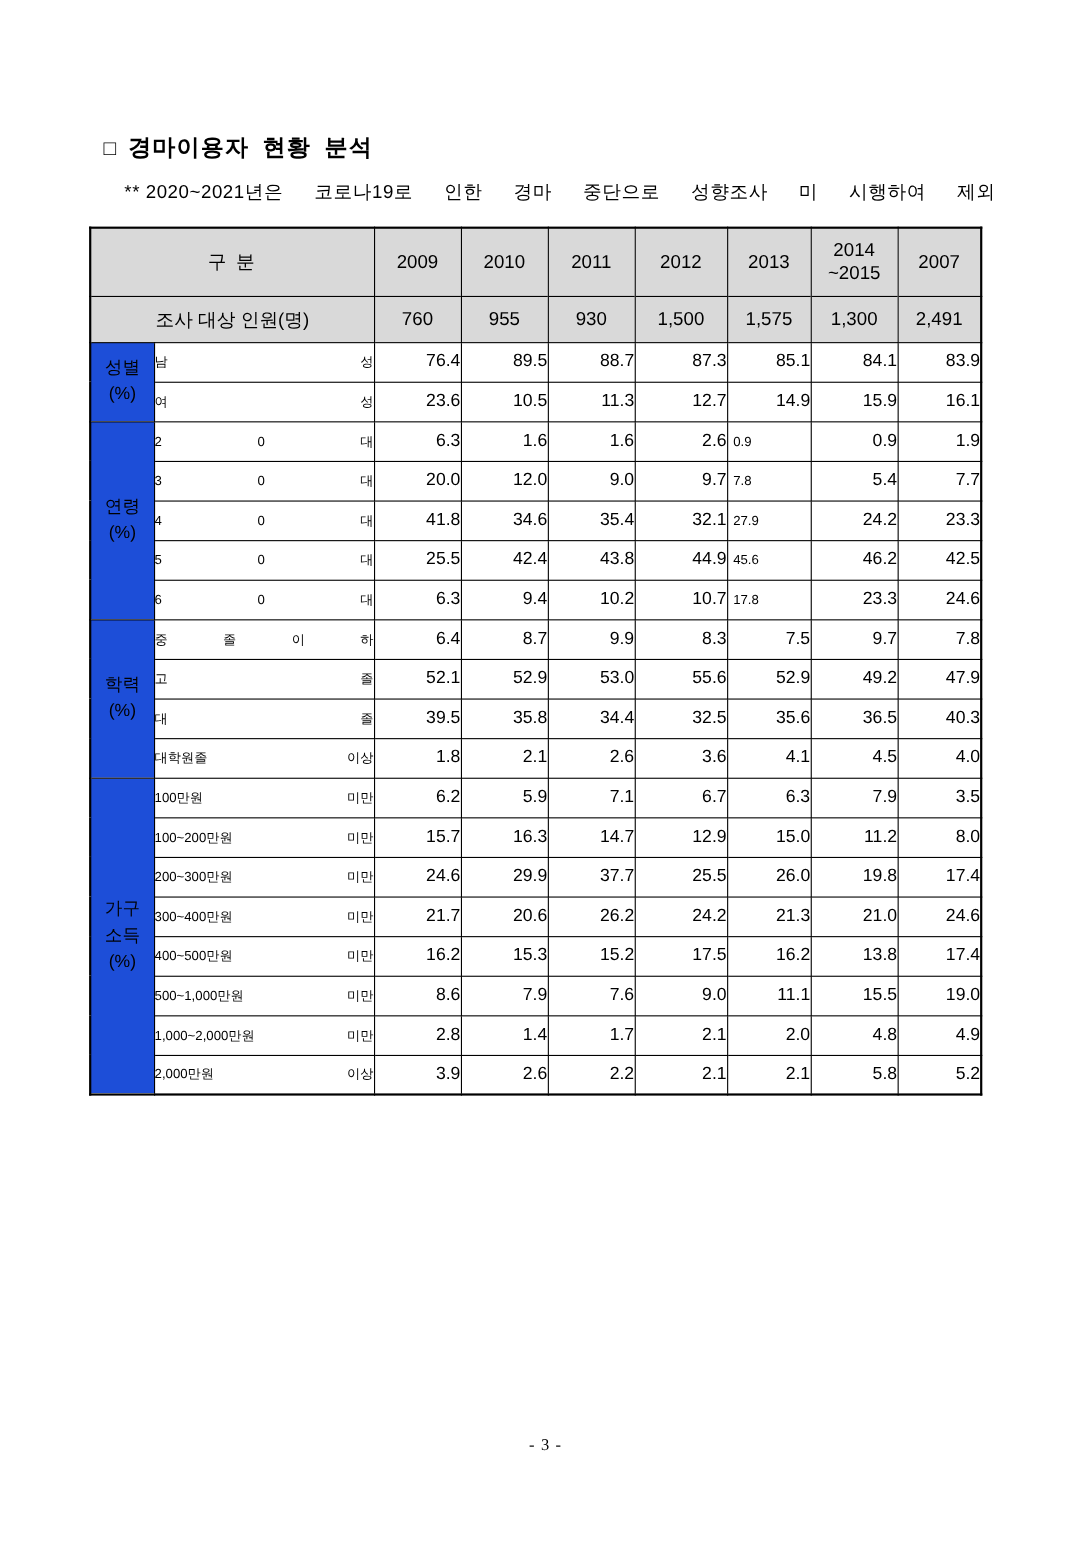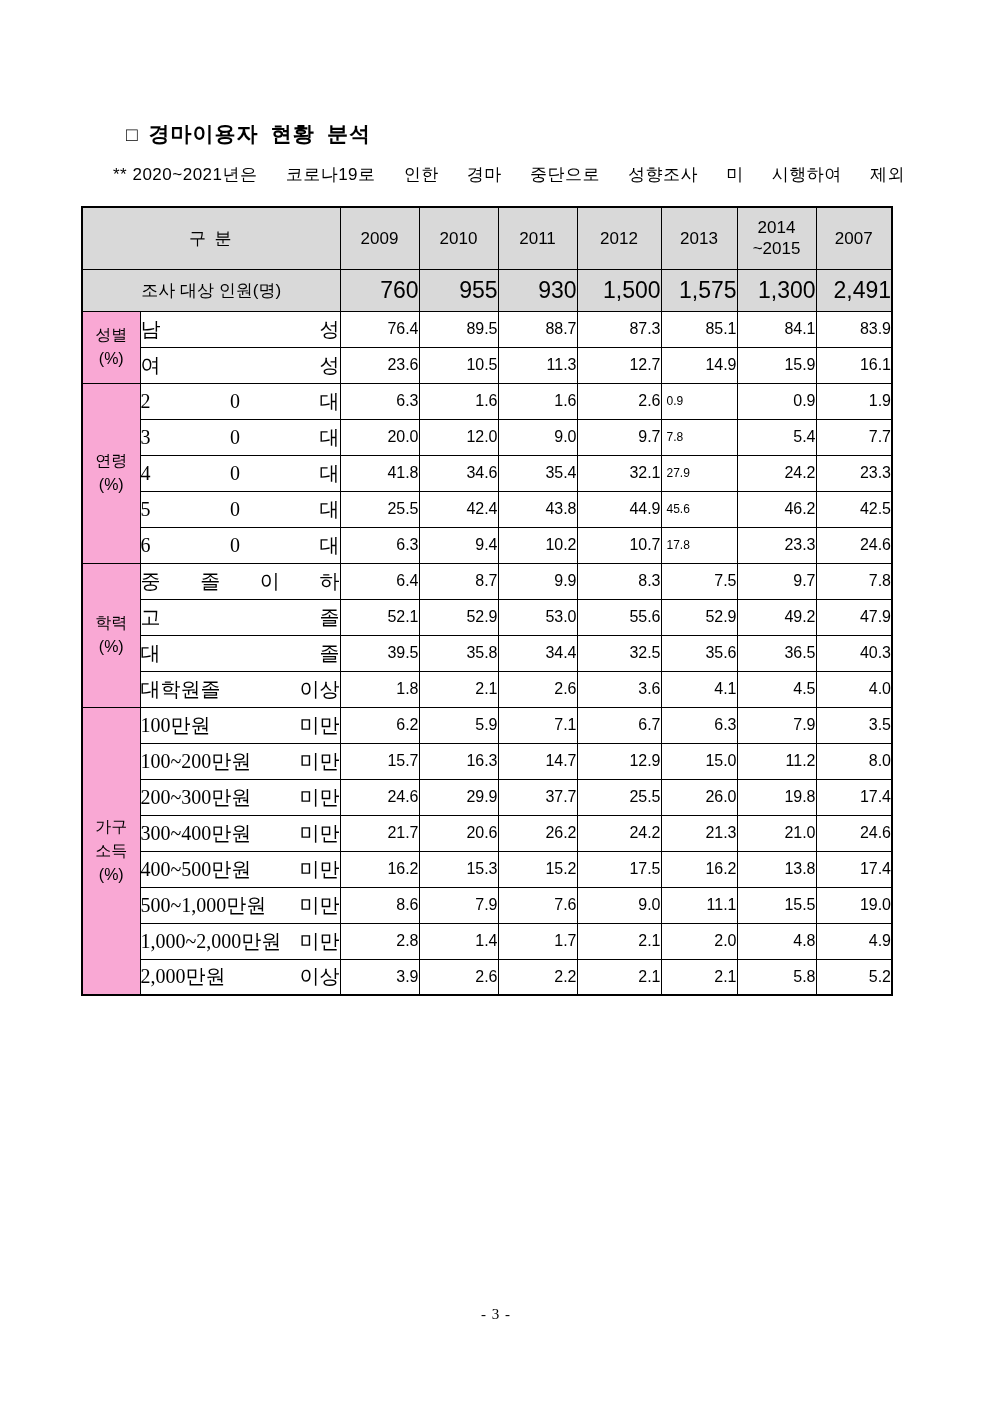--- a/index.html
+++ b/index.html
@@ -5,21 +5,20 @@
   html,body { margin:0; padding:0; }
   body {
     width:992px; height:1403px; background:#ffffff; position:relative;
     font-family:"Liberation Sans", sans-serif; color:#000;
   }
   .title {
     position:absolute; left:94px; top:120px;
     font-family:"Liberation Serif", serif;
     font-size:21px; font-weight:bold; letter-spacing:1px; word-spacing:6px;
     white-space:nowrap;
-    margin-left:32px;
   }
   .title .bullet { font-weight:normal; font-size:19px; margin-right:10px; }
   .note {
     position:absolute; left:113px; top:163px; width:792px;
     font-family:Liberation Sans, sans-serif;
     font-size:17px; letter-spacing:0.5px;
     text-align:justify; text-align-last:justify; -moz-text-align-last:justify;
     white-space:nowrap; display:flex; justify-content:space-between;
   }
   .note span { display:inline-block; }
@@ -33,28 +32,28 @@
     font-weight:normal; overflow:hidden;
   }
   thead tr.hdr1 { height:62px; }
   thead tr.hdr2 { height:42px; }
   tbody tr { height:36px; }
   thead th, thead td { background:#d9d9d9; }
   thead tr.hdr1 > * { border-bottom:1px dotted #222; }
   .gubun { text-align:center; font-size:17px; letter-spacing:2px; }
   .year  { text-align:center; font-size:17px; white-space:pre-line; line-height:1.25; }
   .survey-label { font-size:17px; }
-  .survey-val { text-align:right; padding-right:10px; font-size:23px; }
+  .survey-val { text-align:center; padding-right:10px; font-size:17px; }
   td.cat {
     text-align:center; font-size:16px; white-space:pre-line; line-height:1.5;
-    background:#f9a8d4;
+    background:#1d4ed8;
   }
   td.lbl {
-    font-size:20px; padding:0 12px;
-    text-align:justify; text-align-last:justify;font-family:Liberation Serif, serif; -moz-text-align-last:justify;
+    font-size:12px; padding:0 12px;
+    text-align:justify; text-align-last:justify; -moz-text-align-last:justify;
   }
   td.val { text-align:right; padding-right:9px; font-size:16px; }
   td.val.small { text-align:left; padding-left:5px; padding-right:0; font-size:12px; }
   .footer {
     position:absolute; left:0; top:1306px; width:100%;
     text-align:center; font-family:"Liberation Serif", serif;
     font-size:15px; letter-spacing:1px;
   }
 </style>
 </head>

